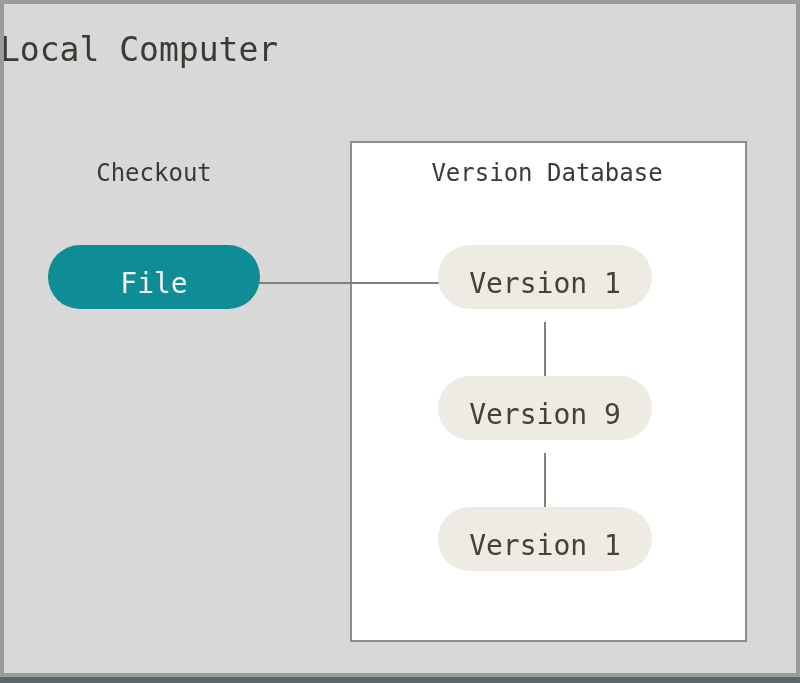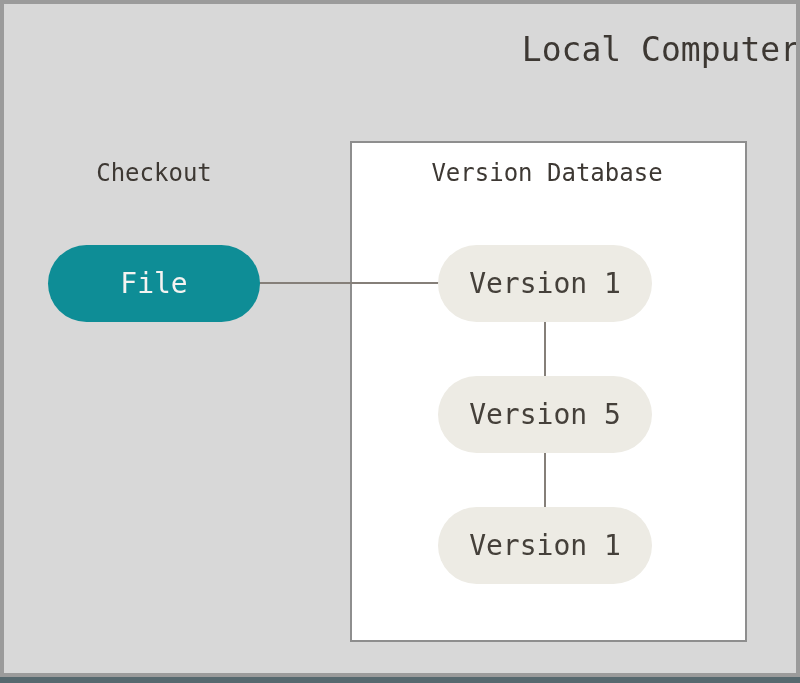--- a/index.html
+++ b/index.html
@@ -32,21 +32,21 @@
     bottom: 0;
     height: 6px;
     background: var(--bottom-strip, #57696f);
     z-index: 5;
   }
   .diagram-title {
     position: absolute;
     left: 0;
     top: 32px;
     width: 800px;
-    text-align: right;
+    text-align: left;
     font-size: 33px;
     line-height: 36px;
     color: var(--heading-text, #3d3833);
     z-index: 2;
     white-space: nowrap;
   }
   .section-label {
     position: absolute;
     text-align: center;
     font-size: 24px;
@@ -71,21 +71,21 @@
     top: 141px;
     width: 397px;
     height: 501px;
     background: var(--box-background, #ffffff);
     border: 2px solid var(--box-border, #8e8e8e);
     box-sizing: border-box;
     z-index: 1;
   }
   .pill {
     position: absolute;
-    height: 77px;
+    height: 64px;
     border-radius: 39px;
     text-align: center;
     line-height: 77px;
     font-size: 28px;
     z-index: 3;
     white-space: nowrap;
   }
   .pill-file {
     left: 48px;
     top: 245px;
@@ -135,21 +135,21 @@
   <div class="section-label versiondb-label">Version Database</div>
 
   <div class="connector-h"></div>
 
   <div class="pill pill-file">File</div>
 
   <div class="pill pill-version pill-v3">Version 1</div>
 
   <div class="connector-v connector-v1"></div>
 
-  <div class="pill pill-version pill-v2">Version 5</div>
+  <div class="pill pill-version pill-v2">Version 9</div>
 
   <div class="connector-v connector-v2"></div>
 
   <div class="pill pill-version pill-v1">Version 1</div>
 
   <div class="frame-border"></div>
   <div class="bottom-strip"></div>
 
 </div>
 

